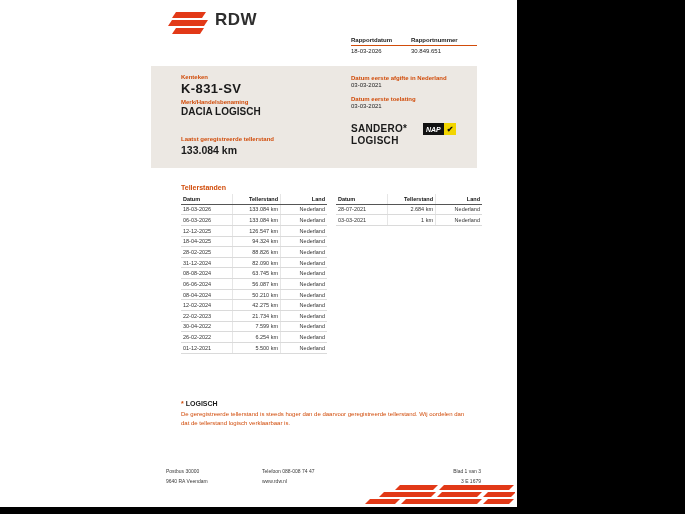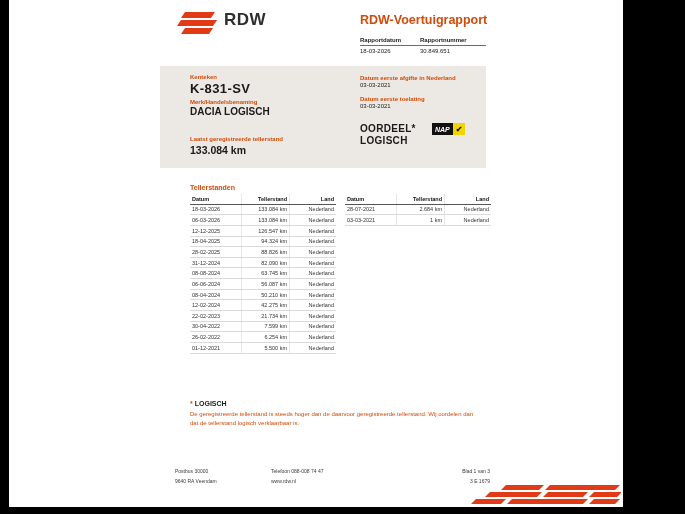--- a/index.html
+++ b/index.html
@@ -1,18 +1,18 @@
 <!DOCTYPE html>
 <html><head>
 <meta charset="utf-8">
 <style>
   * { margin:0; padding:0; box-sizing:border-box; }
   html,body { width:685px; height:514px; background:#000; overflow:hidden;
     font-family:"Liberation Sans", sans-serif; }
-  .page { position:relative; margin-left:9px; width:614px; height:507px; background:#ffffff; }
+  .page { position:relative; margin-left:0; width:517px; height:507px; background:#ffffff; }
 
   .abs { position:absolute; }
 
   
   .logo-text { left:215px; top:10px; font-size:17px; font-weight:bold; color:#2e2e2e; letter-spacing:.5px; }
   .doc-title { left:351px; top:13px; font-size:12.5px; font-weight:bold; color:#d14c0a; }
   .meta { left:351px; top:37px; width:126px; font-size:6px; color:#222; }
   .meta-row { display:flex; }
   .meta-row .m1 { width:60px; }
   .meta-labels { font-weight:bold; }
@@ -59,21 +59,20 @@
 <body>
 
 <div class="page">
 
   <svg class="abs logo-icon" width="46" height="22" viewBox="0 0 46 22">
     <polygon points="12,0 42,0 38,6 8,6" fill="#e23917"></polygon>
     <polygon points="8,8 44,8 40,14 4,14" fill="#e23917"></polygon>
     <polygon points="12,16 40,16 36,22 8,22" fill="#e23917"></polygon>
   </svg>
   <div class="abs logo-text">RDW</div>
-  <div class="abs doc-title">RDW-Voertuigrapport</div>
 
   <div class="abs meta">
     <div class="meta-row meta-labels">
       <span class="m1">Rapportdatum</span>
       <span class="m2">Rapportnummer</span>
     </div>
     <div class="meta-line"></div>
     <div class="meta-row">
       <span class="m1">18-03-2026</span>
       <span class="m2">30.849.651</span>
@@ -87,21 +86,21 @@
     <div class="abs merk" style="left:30px; top:40px;">DACIA LOGISCH</div>
     <div class="abs lbl" style="left:30px; top:70px;">Laatst geregistreerde tellerstand</div>
     <div class="abs tellv" style="left:30px; top:78px;">133.084 km</div>
 
     <div class="abs lbl" style="left:200px; top:9px;">Datum eerste afgifte in Nederland</div>
     <div class="abs val-sm" style="left:200px; top:16px;">03-03-2021</div>
     <div class="abs lbl" style="left:200px; top:30px;">Datum eerste toelating</div>
     <div class="abs val-sm" style="left:200px; top:37px;">03-03-2021</div>
 
     <div class="abs oordeel" style="left:200px; top:57px;">
-      <div>OORDEEL*</div>
+      <div>SANDERO*</div>
       <div>LOGISCH</div>
     </div>
 
     <div class="abs nap" style="left:272px; top:57px;">
       <span class="nap-black">NAP</span>
       <span class="nap-yellow">✔</span>
     </div>
   </div>
 
   <div class="abs section-title">Tellerstanden</div>

